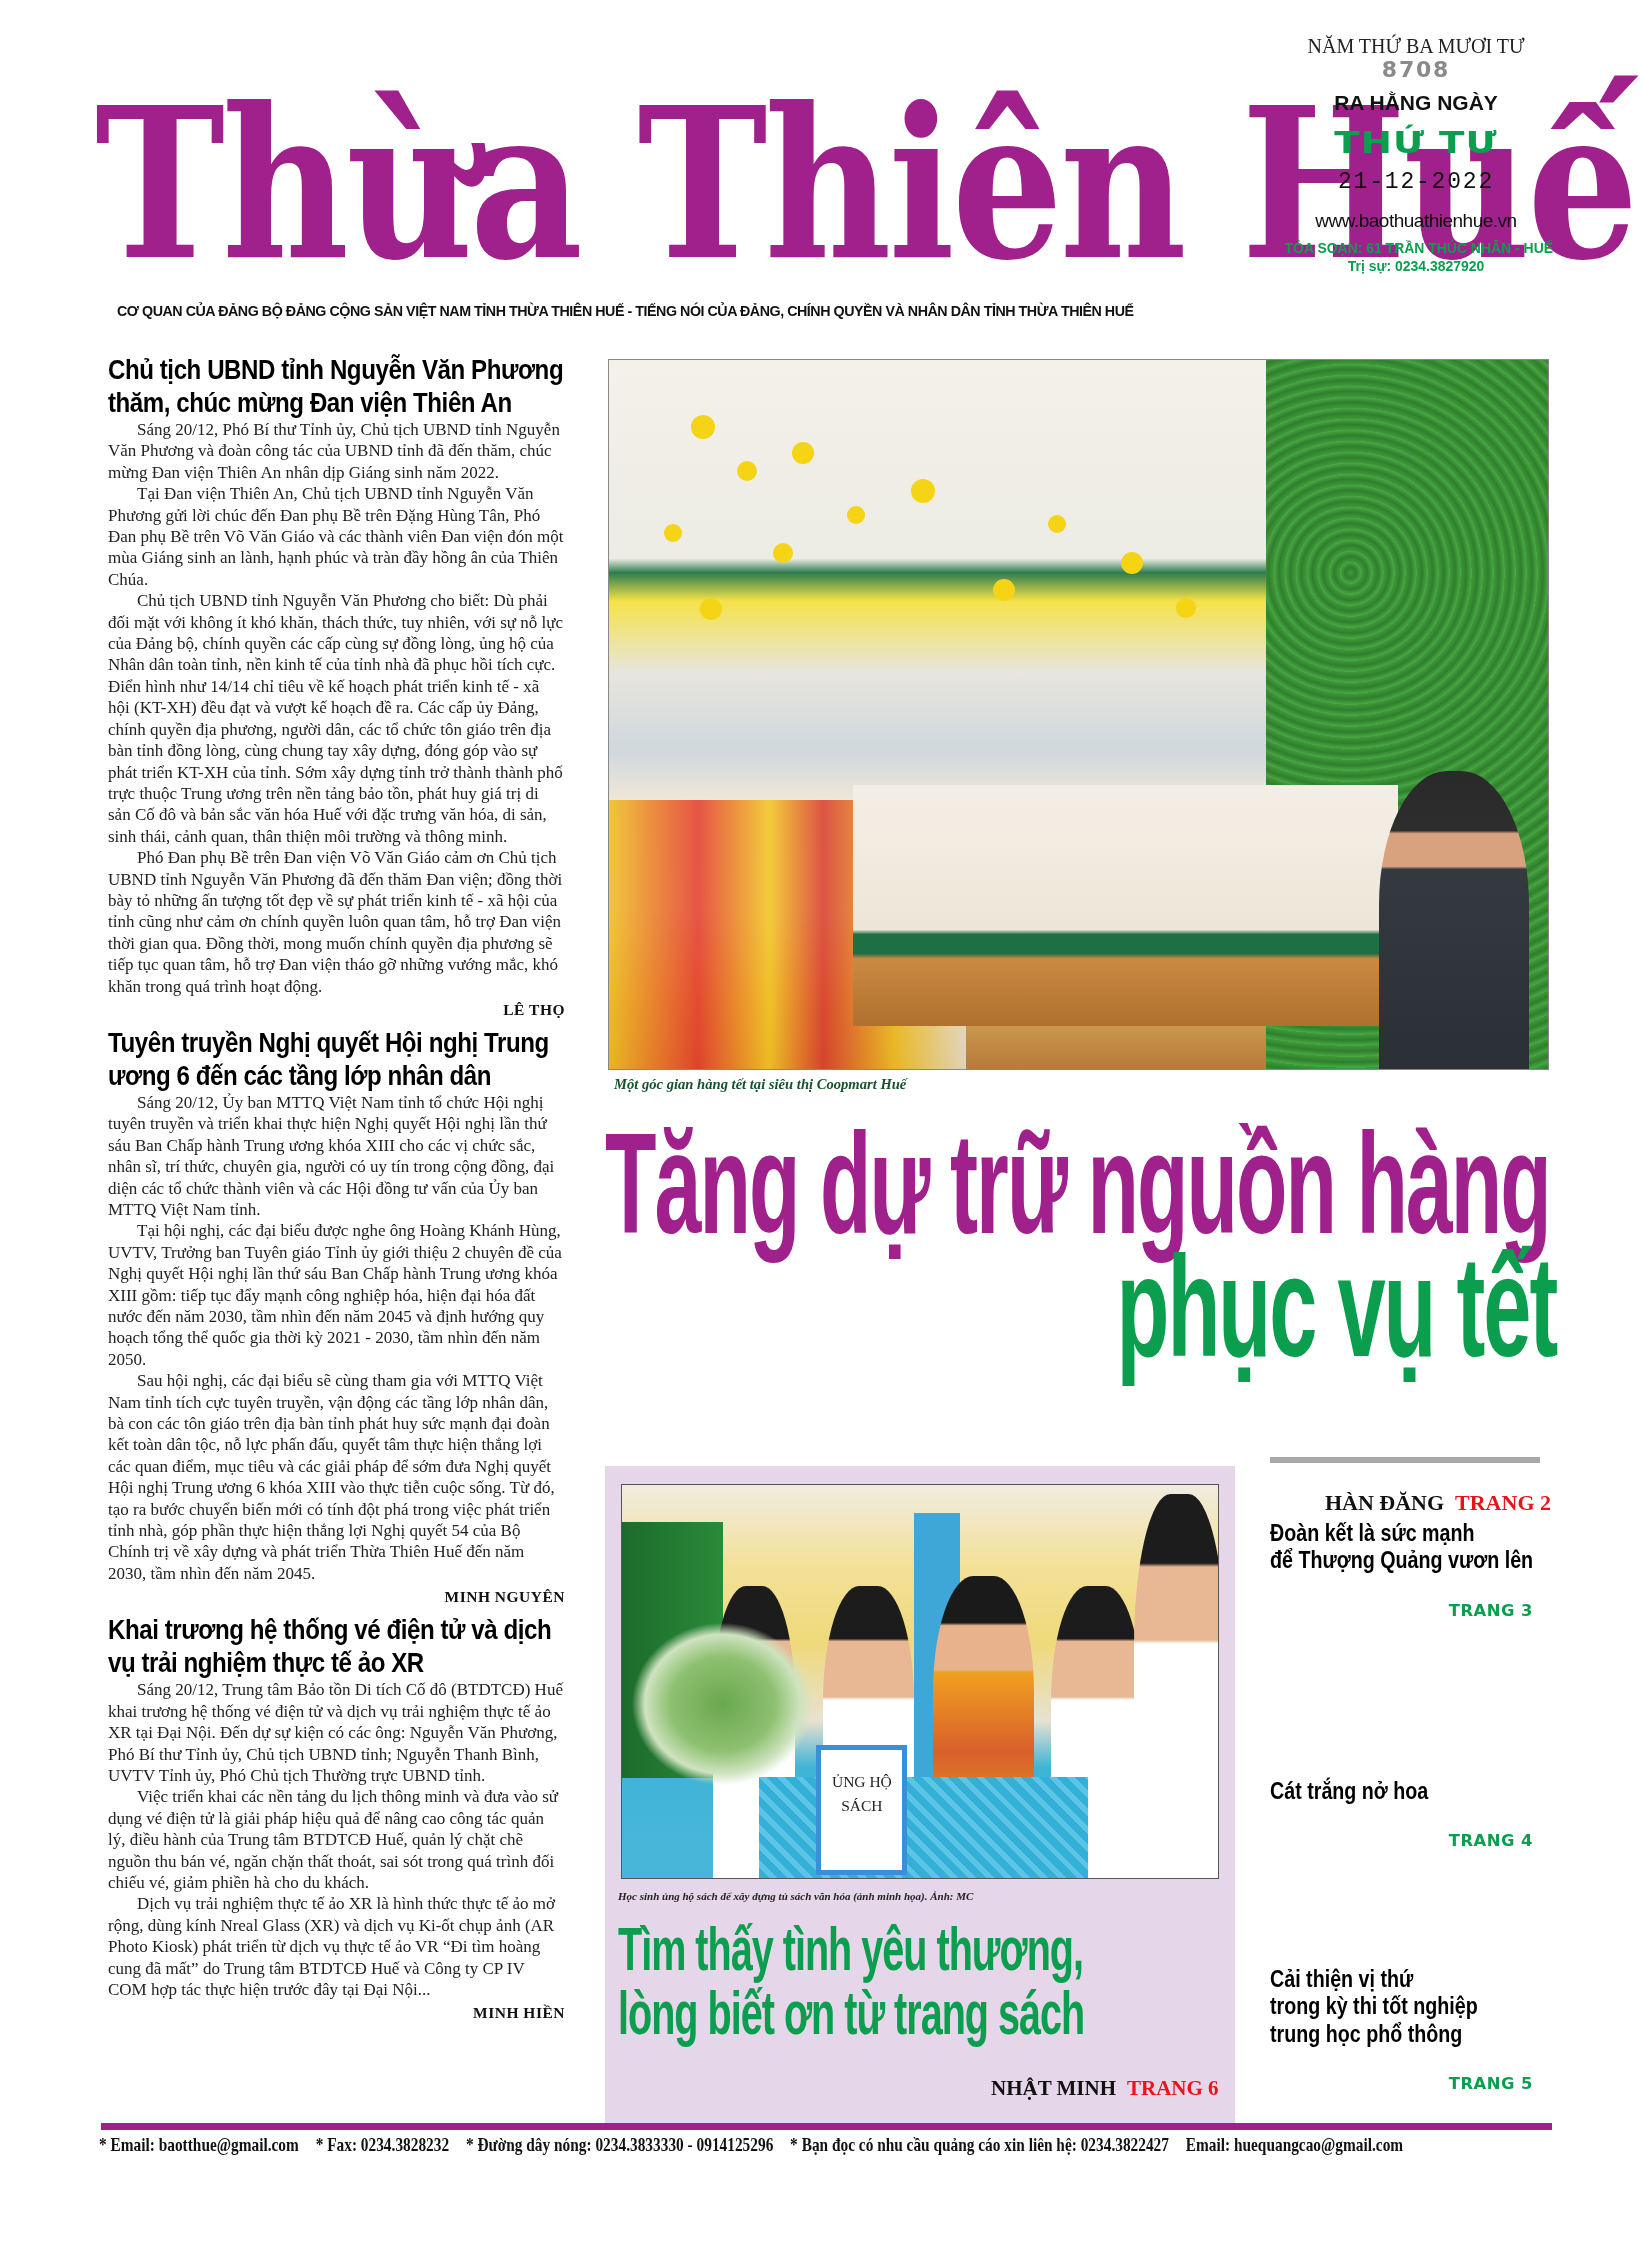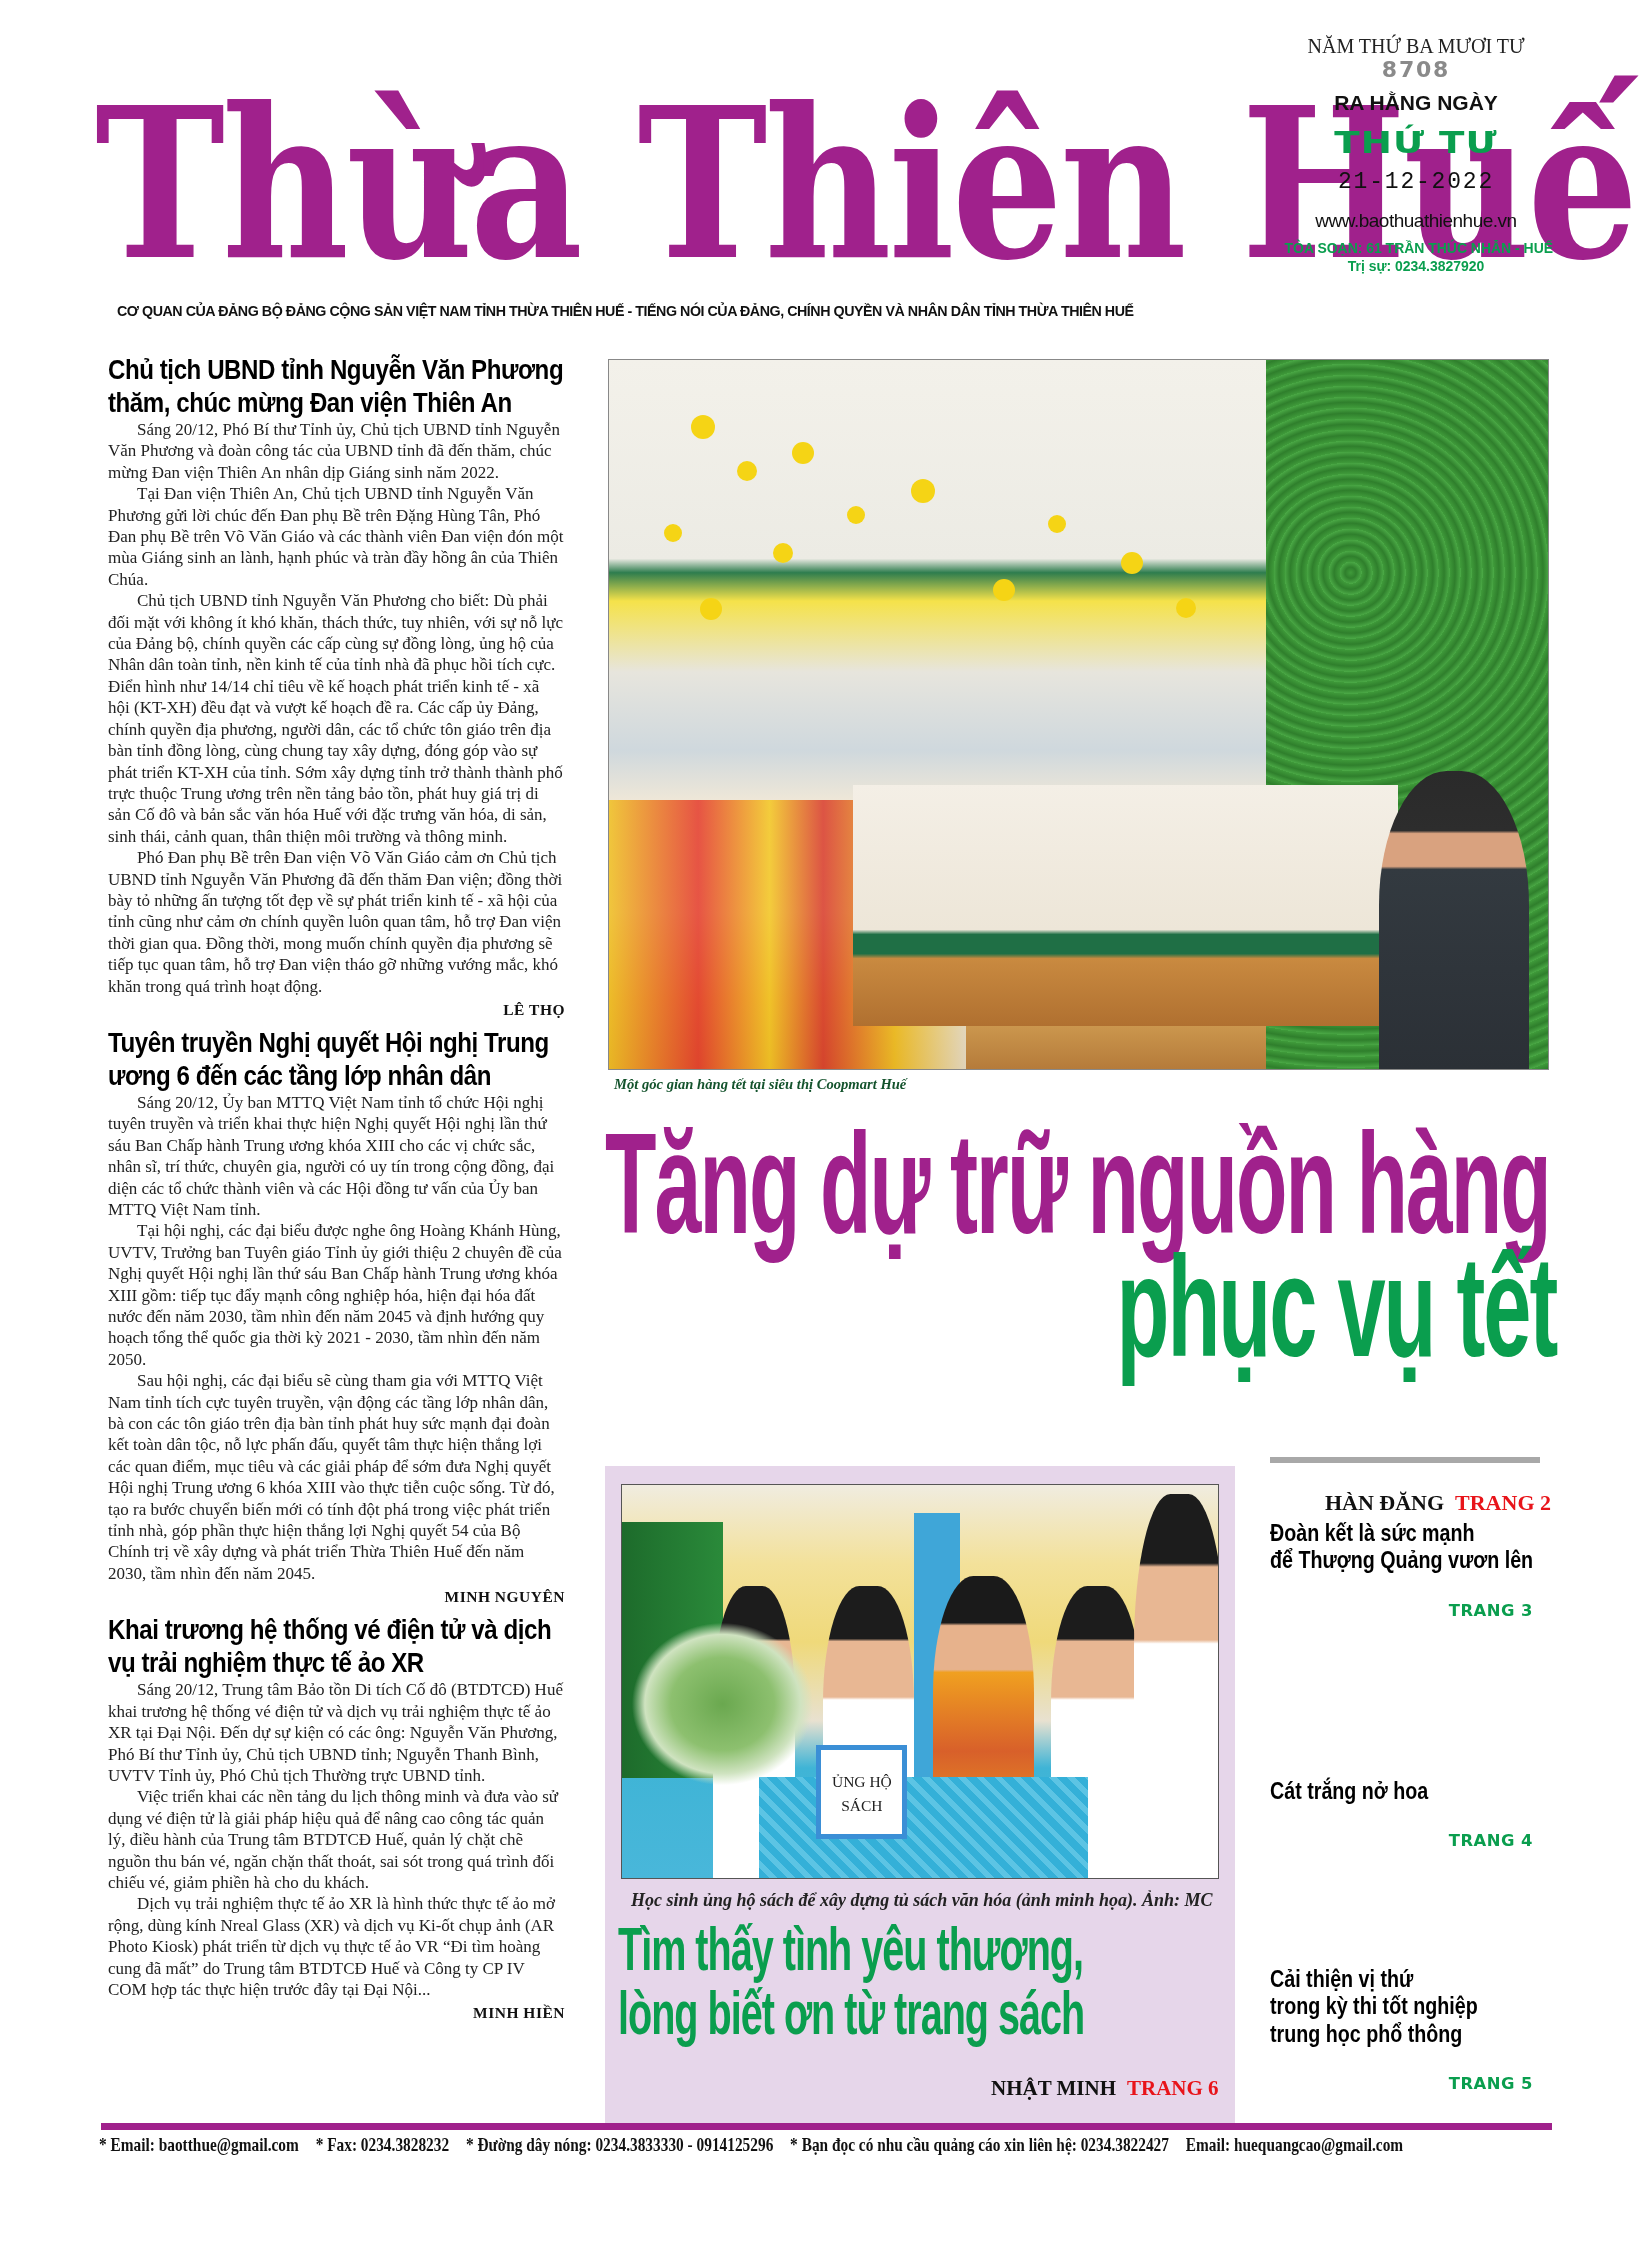--- a/index.html
+++ b/index.html
@@ -84,28 +84,28 @@
   
   .box-story { position: absolute; left: 605px; top: 1466px; width: 630px; height: 660px; background: #e6d6ea; }
   .box-photo {
     position: absolute; left: 16.4px; top: 18.3px; width: 598px; height: 395px; border: 0.9px solid #555; overflow: hidden;
     background: linear-gradient(180deg, #f0ece0 0%, #f3e19a 20%, #efd97a 40%, #e8e1d0 60%, #3fb4d6 72%, #49b7da 100%);
   }
   .box-photo .curtain { position: absolute; left: 0; top: 37px; width: 101px; height: 256px; background: linear-gradient(90deg, #1d6b2b, #2a8a3a); }
   .box-photo .banner { position: absolute; left: 292px; top: 27.4px; width: 46px; height: 338px; background: #3fa6d8; }
   .box-photo .plant { position: absolute; left: 9.1px; top: 137px; width: 183px; height: 164px; background: radial-gradient(ellipse at center, #6aa84f 0%, #8dc06f 40%, #cfe3c0 60%, transparent 70%); }
   .box-photo .donate-box {
-    position: absolute; left: 194px; top: 260px; width: 91px; height: 94px; background: #fff; border: 5.5px solid #3b8fd6;
+    position: absolute; left: 194px; top: 260px; width: 91px; height: 130px; background: #fff; border: 5.5px solid #3b8fd6;
     font-family: "Liberation Serif", serif; font-size: 15.5px; text-align: center; padding-top: 20px; line-height: 24px; color: #222;
   }
   .box-photo .kid { position: absolute; border-radius: 40% 40% 0 0; background: linear-gradient(180deg, #1c1c1c 0%, #1c1c1c 18%, #e8b793 19%, #e8b793 38%, #ffffff 39%, #ffffff 100%); }
   .box-photo .teacher { position: absolute; left: 311px; top: 91px; width: 101px; height: 292px; border-radius: 40% 40% 0 0; background: linear-gradient(180deg, #1a1a1a 0%, #1a1a1a 16%, #e7b28c 17%, #e7b28c 32%, #f0a020 33%, #d8602a 60%, #f0b020 100%); }
   .box-photo .table { position: absolute; left: 137px; bottom: 0; width: 329px; height: 101px; background: repeating-linear-gradient(45deg, #34b0d8 0, #34b0d8 7.3px, #5cc4e4 7.3px, #5cc4e4 12.8px); }
 
-  .box-caption { position: absolute; left: 26px; top: 424px; font-family: "Liberation Serif", serif; font-style: italic; font-weight: bold; font-size: 18px; color: #222; white-space: nowrap; }
+  .box-caption { position: absolute; left: 13px; top: 424px; font-family: "Liberation Serif", serif; font-style: italic; font-weight: bold; font-size: 11px; color: #222; white-space: nowrap; }
   .box-headline {
     position: absolute; left: 12.8px; top: 451px; width: 603px;
     font-family: "Liberation Sans", sans-serif; font-weight: bold; color: #0a9e4e;
     font-size: 55px; line-height: 58px; letter-spacing: -1.4px; white-space: nowrap;
     transform-origin: left top; transform: scaleX(0.72) scaleY(1.1);
   }
   .box-byline { position: absolute; right: 16.4px; top: 610px; font-family: "Liberation Serif", serif; font-weight: bold; font-size: 21px; white-space: nowrap; }
   .box-byline .author { color: #111; }
   .box-byline .page { color: #e8141a; margin-left: 11px; }
 

